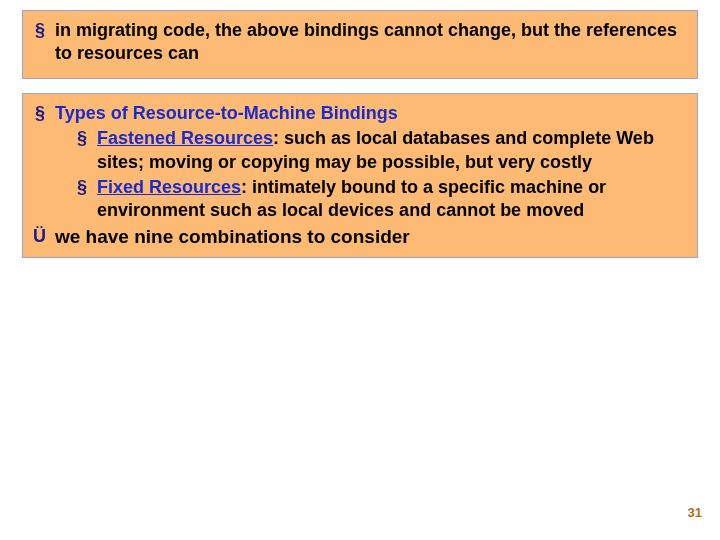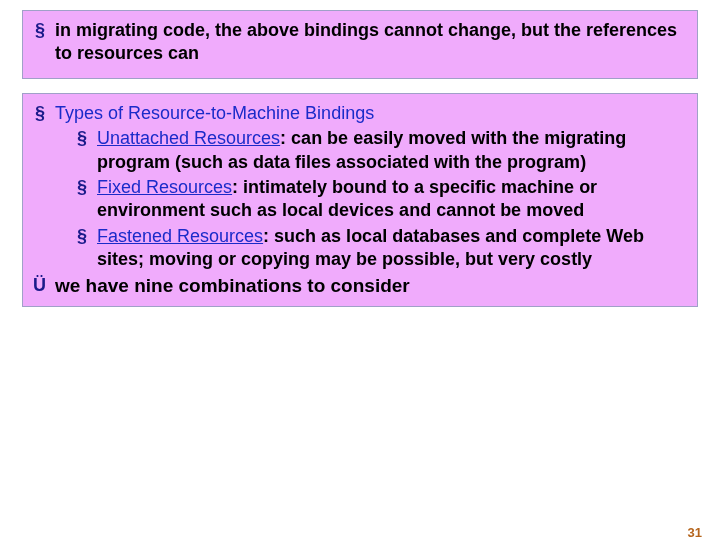--- a/index.html
+++ b/index.html
@@ -11,21 +11,21 @@
     position: relative;
     overflow: hidden;
   }
   .slide {
     width: 100%;
     height: 100%;
     padding: 10px 22px 10px 22px;
     position: relative;
   }
   .box {
-    background: #f0abfc;
+    background: #fdba74;
     border: 1px solid #a0a0c8;
     padding: 8px 12px 10px 10px;
     margin-bottom: 14px;
   }
   .box2 {
     padding: 8px 12px 8px 10px;
   }
   .bullet-list {
     list-style: none;
   }
@@ -65,21 +65,21 @@
     content: "§";
     position: absolute;
     left: 2px;
     top: 0;
     color: #1a1a8a;
     font-weight: bold;
     font-size: 18px;
   }
   .accent {
     color: #1a2bc9;
-    font-weight: normal;
+    font-weight: bold;
   }
   .underline {
     text-decoration: underline;
   }
   .arrow-line {
     position: relative;
     padding-left: 22px;
     font-size: 19px;
     font-weight: bold;
     color: #000;
@@ -89,21 +89,21 @@
     content: "Ü";
     position: absolute;
     left: 0px;
     top: 0;
     color: #1a1a8a;
     font-weight: bold;
     font-size: 18px;
   }
   .page-number {
     position: absolute;
-    bottom: 0;
+    bottom: 20px;
     right: 18px;
     font-size: 13px;
     font-weight: bold;
     color: #b5651d;
   }
 </style>
 </head>
 <body>
 
 <div class="slide">
@@ -112,23 +112,22 @@
     <ul class="bullet-list">
       <li class="bullet-item">in migrating code, the above bindings cannot change, but the references to resources can</li>
     </ul>
   </div>
 
   <div class="box box2">
     <ul class="bullet-list">
       <li class="bullet-item">
         <span class="accent">Types of Resource-to-Machine Bindings</span>
         <ul class="sub-list">
-          <li class="sub-item"><span class="accent underline">Unattached Resources</span><span>: can be easily moved with the migrating program (such as data files associated with the program)</span></li>
+          <li class="sub-item"><span class="accent underline">Fastened Resources</span><span>: such as local databases and complete Web sites; moving or copying may be possible, but very costly</span></li>
           <li class="sub-item"><span class="accent underline">Fixed Resources</span><span>: intimately bound to a specific machine or environment such as local devices and cannot be moved</span></li>
-          <li class="sub-item"><span class="accent underline">Fastened Resources</span><span>: such as local databases and complete Web sites; moving or copying may be possible, but very costly</span></li>
         </ul>
       </li>
     </ul>
     <div class="arrow-line">we have nine combinations to consider</div>
   </div>
 
   <div class="page-number">31</div>
 </div>
 
 </body></html>

